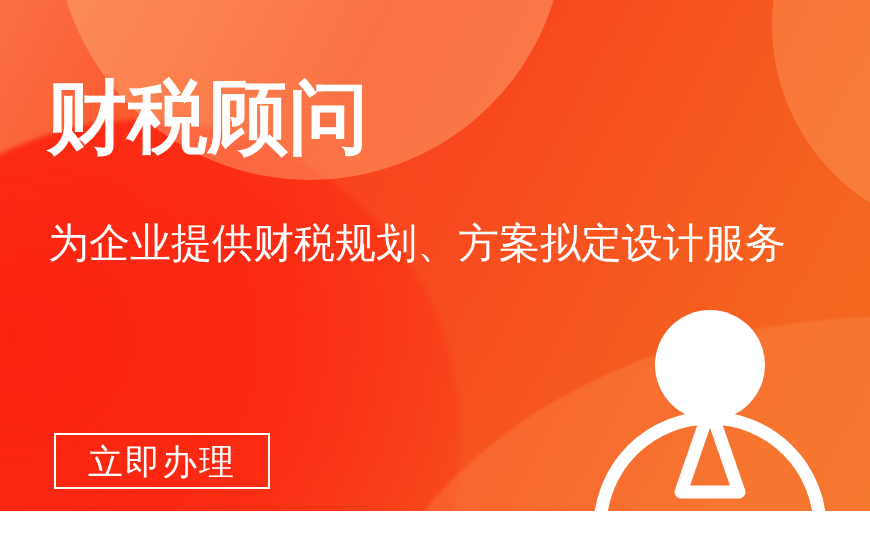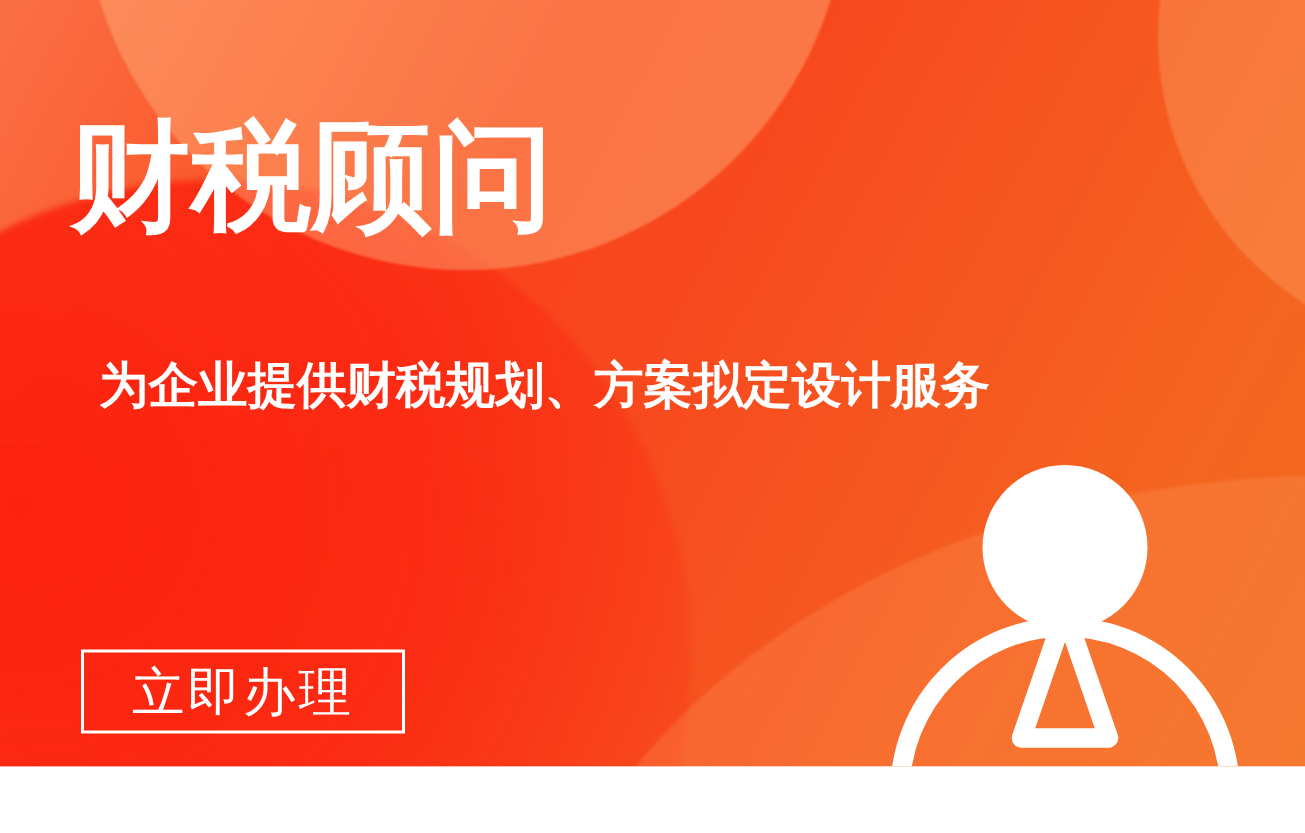--- a/index.html
+++ b/index.html
@@ -97,24 +97,24 @@
     font-weight: bold;
     color: #ffffff;
     letter-spacing: 0.5px;
     white-space: nowrap;
   }
 
   .subhead {
     position: absolute;
     left: 48px;
     top: 220px;
-    margin: 18px;
-    font-size: 33px;
+    margin: 0;
+    font-size: 41px;
     line-height: 1.15;
-    font-weight: bold;
+    font-weight: normal;
     color: #ffffff;
     letter-spacing: 0px;
     white-space: nowrap;
   }
 
   .cta-button {
     position: absolute;
     left: 54px;
     top: 433px;
     width: 216px;

